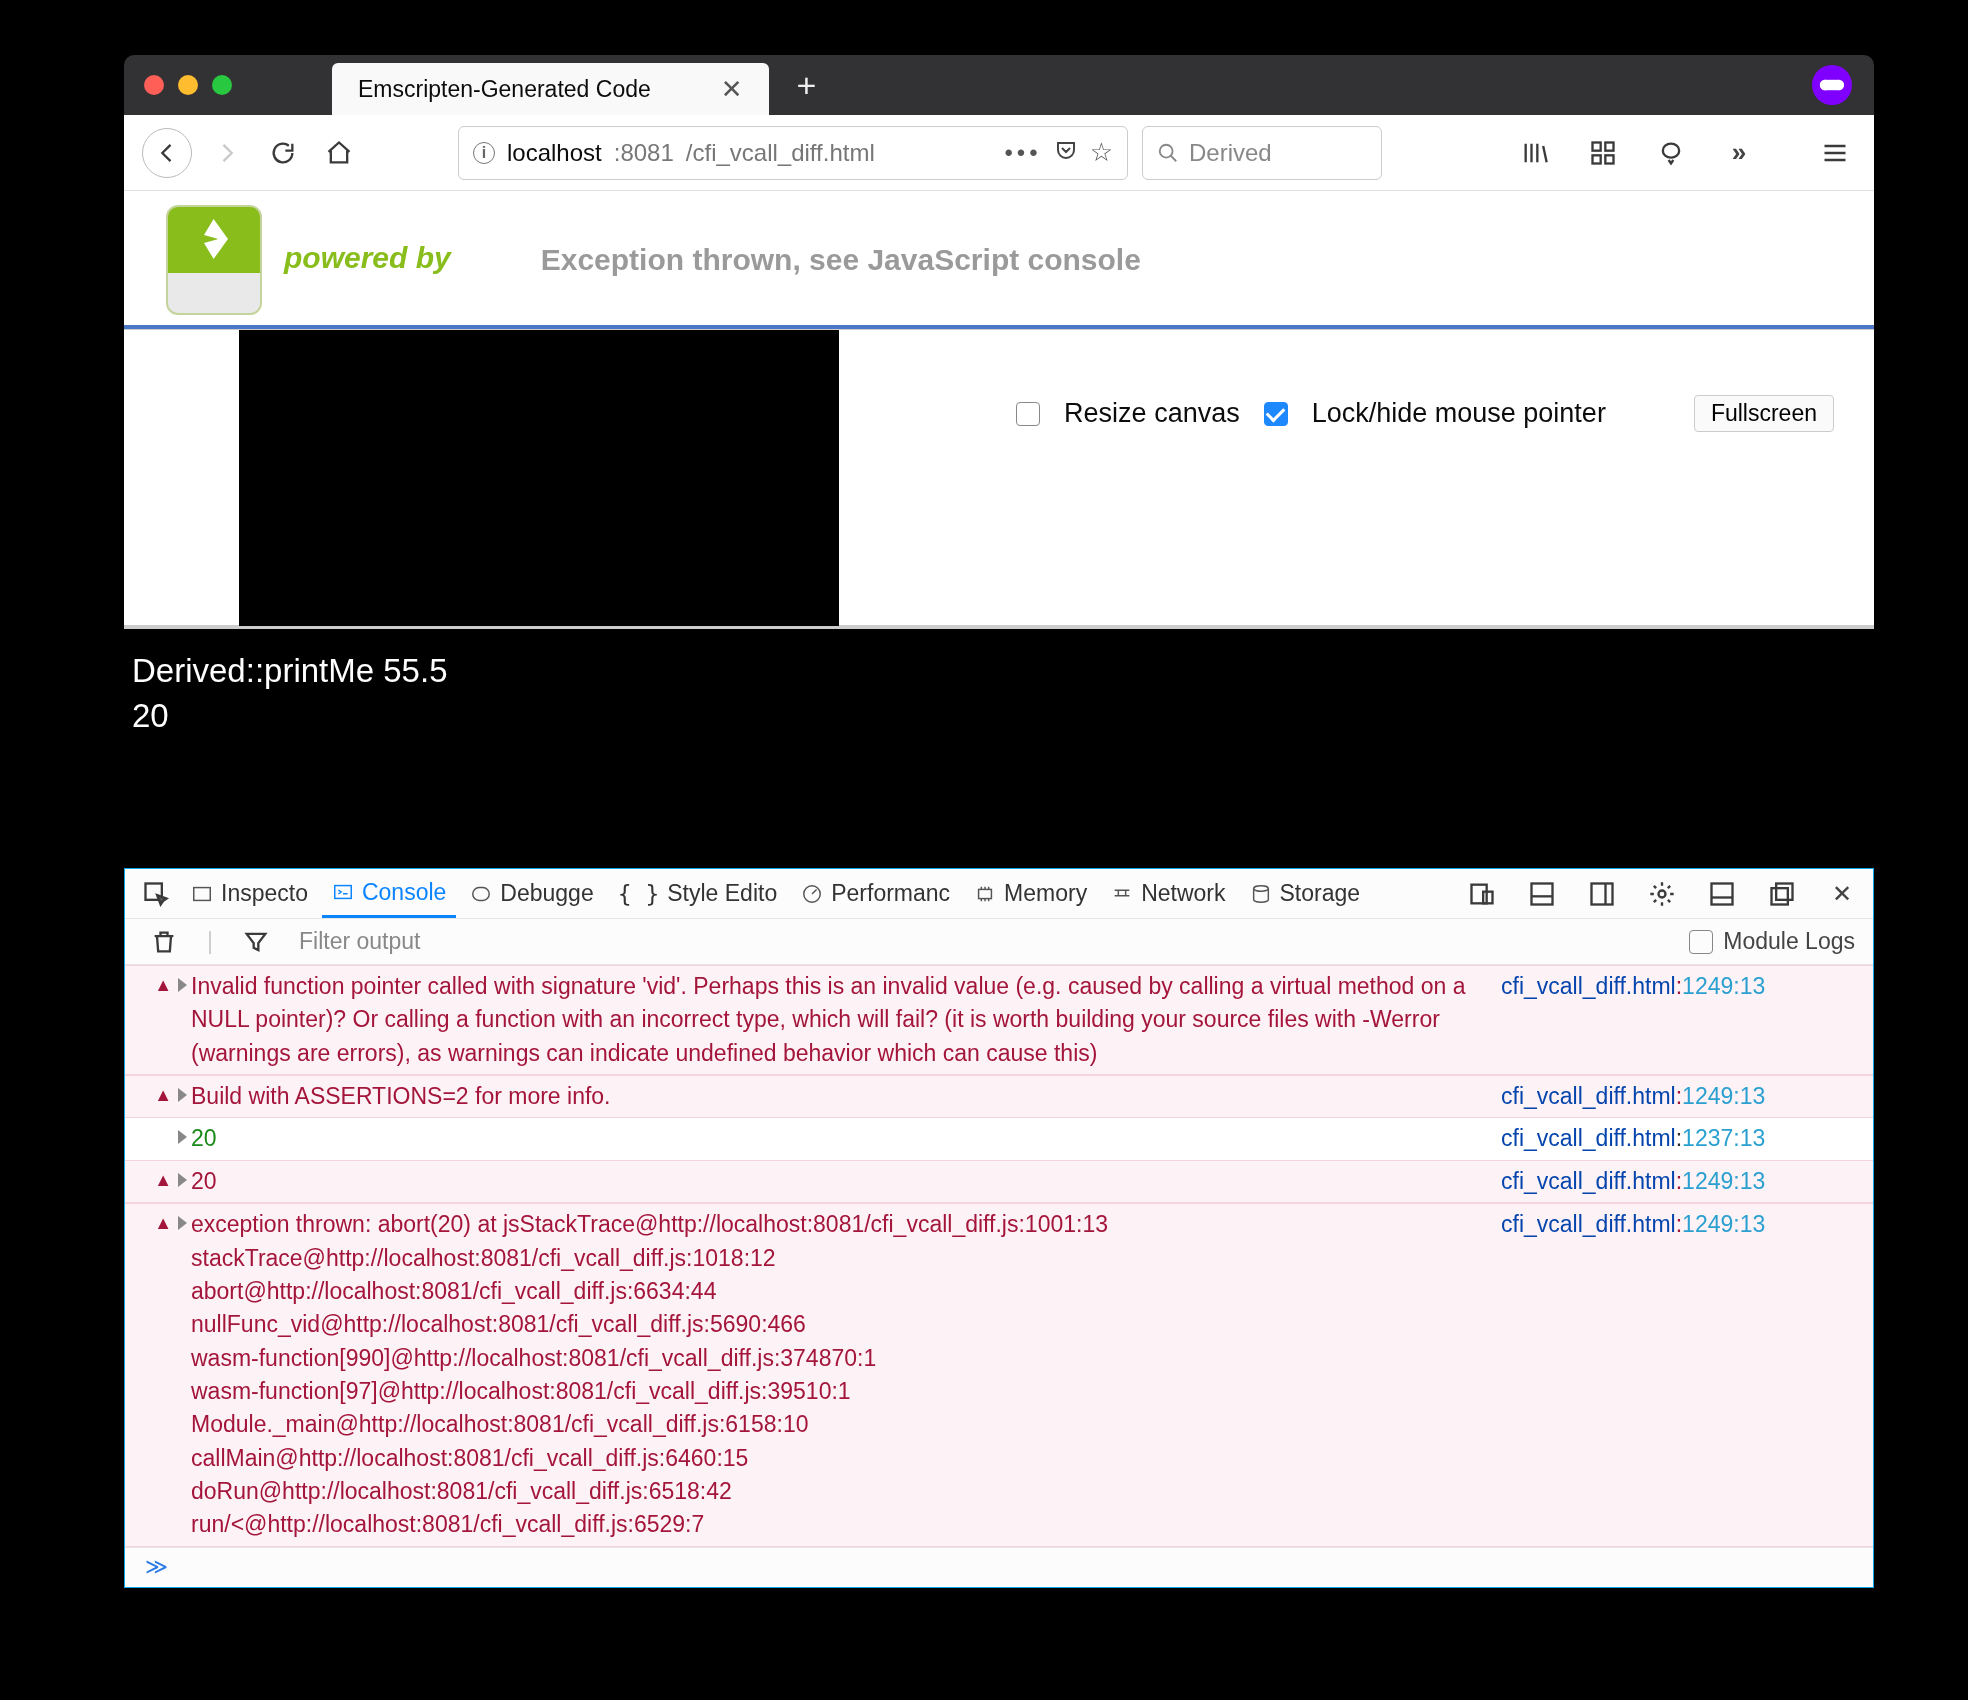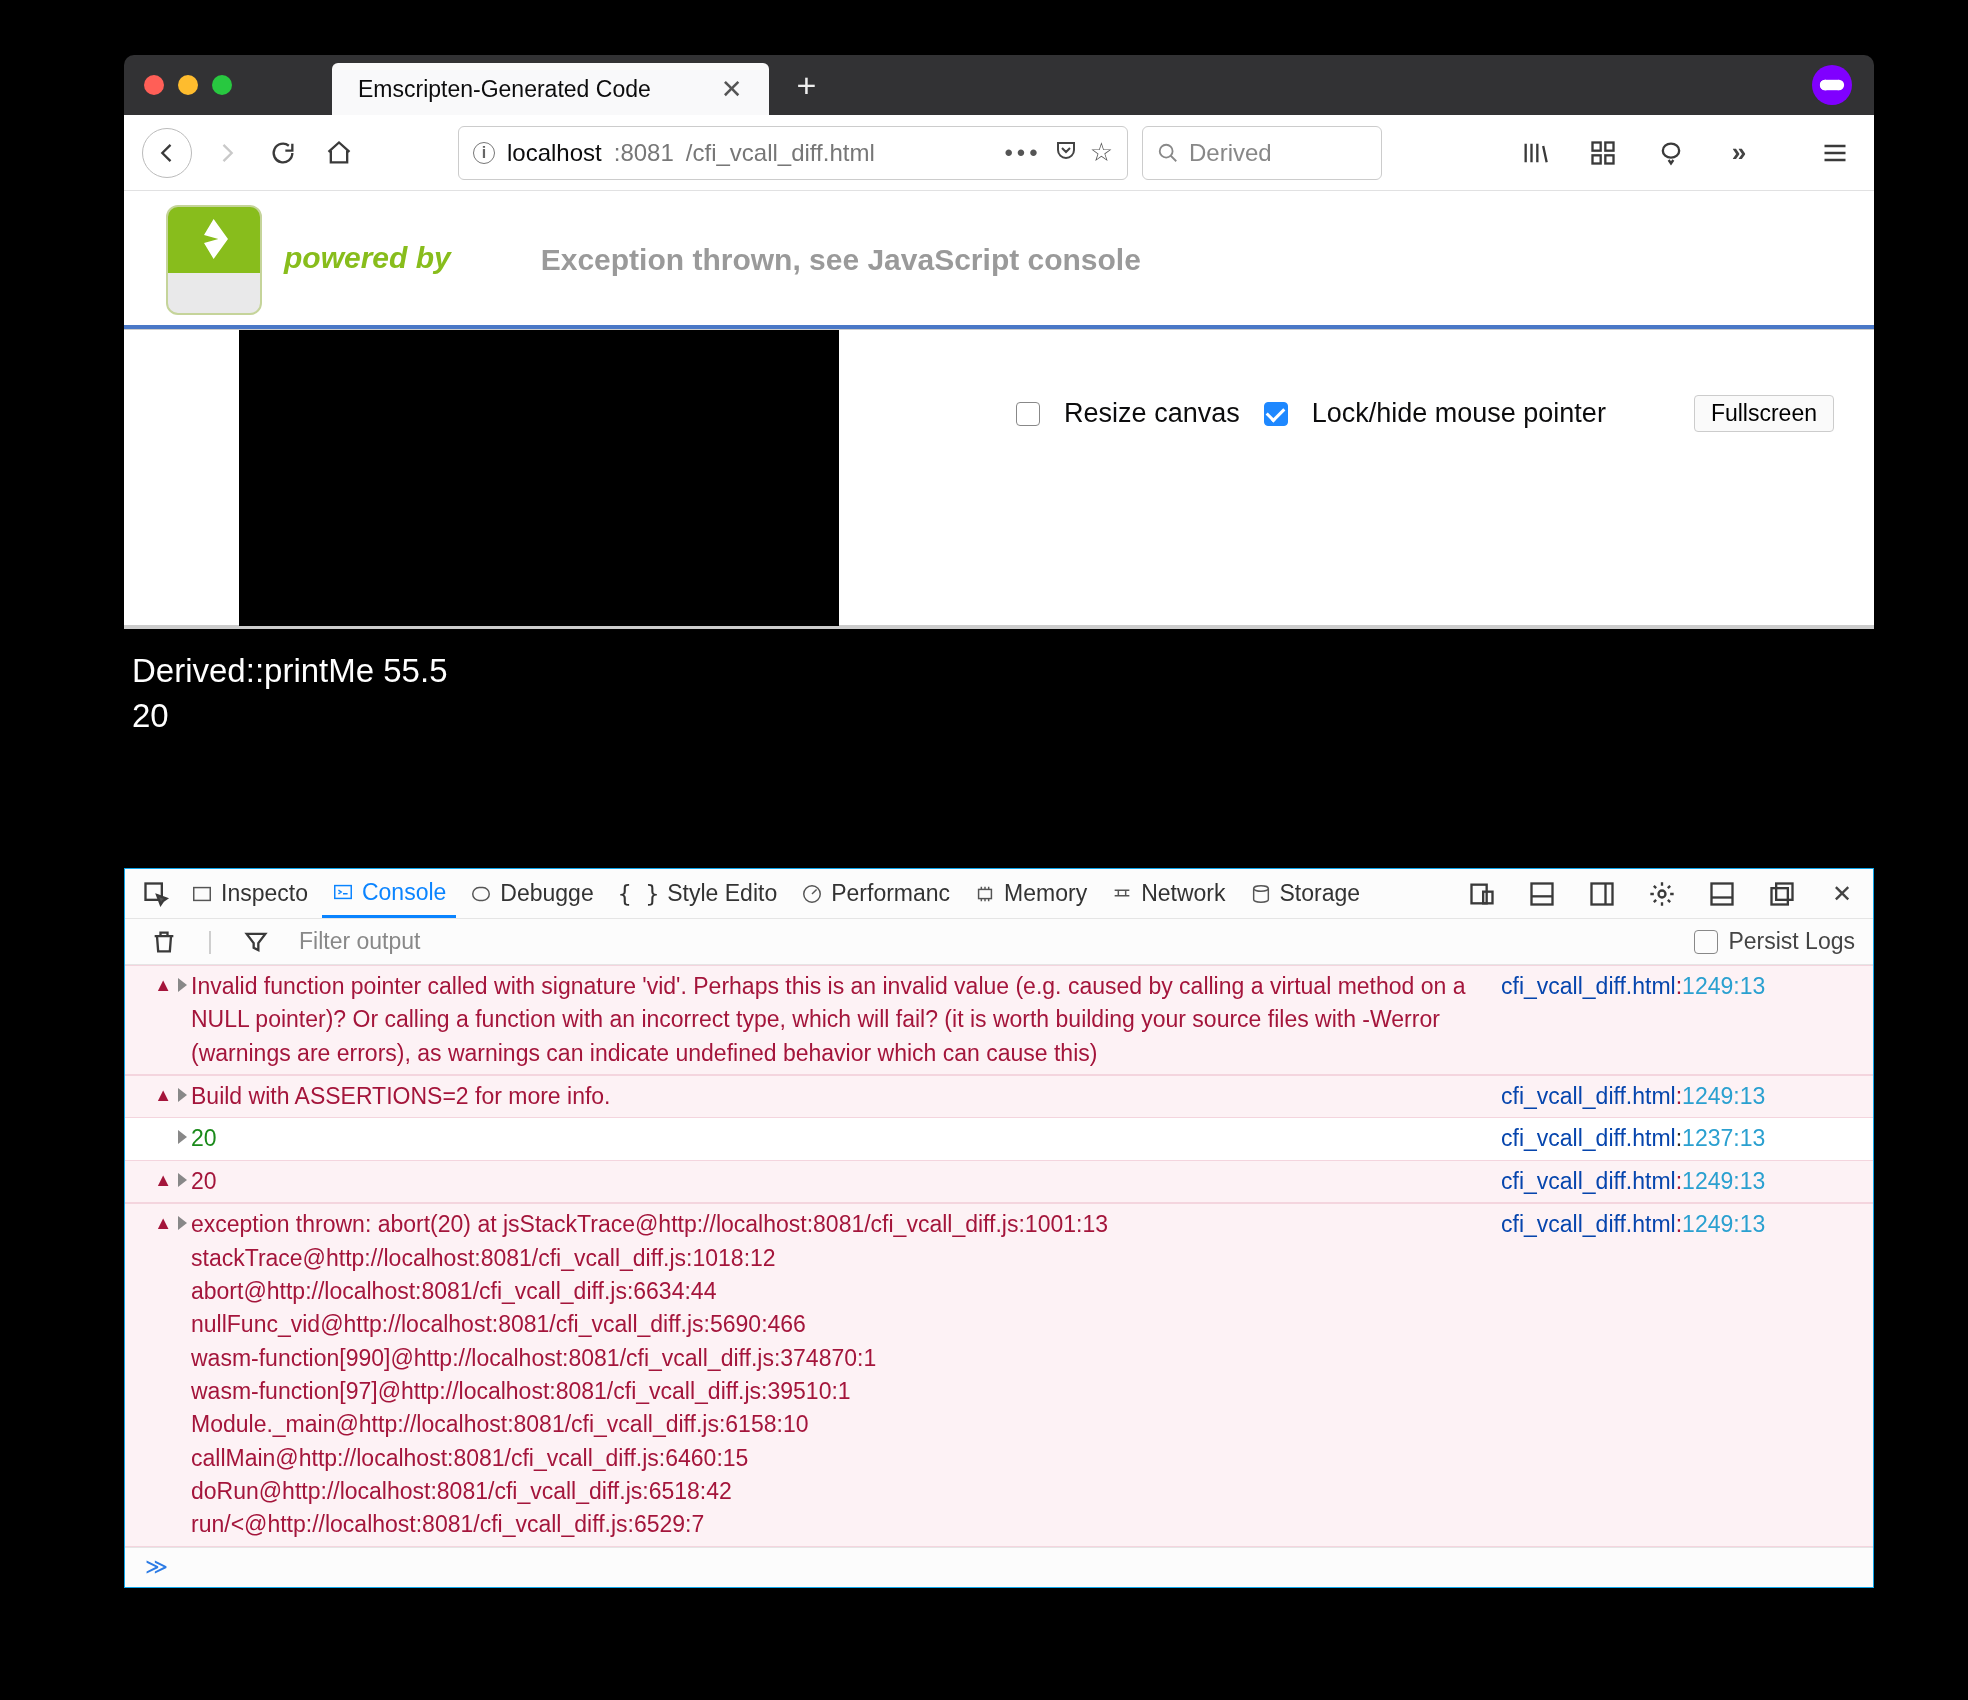--- a/index.html
+++ b/index.html
@@ -295,21 +295,21 @@
         </span>
       <span style="color:#ccc">|</span>
       <span class="ibtn">
           <svg viewBox="0 0 24 24">
             <path d="M4 5h16l-6 8v6l-4-2v-4z"></path>
           </svg>
         </span>
       <span>Filter output</span>
       <label class="persist">
         <span class="cb"></span>
-        <span>Persist Logs</span>
+        <span>Module Logs</span>
       </label>
     </div>
     <div class="console" id="console-rows">
         <div class="row err">
           <div class="gutter">
             <span class="warn-ico">▲</span>
             <span class="tri"></span>
           </div>
           <div class="msg">Invalid function pointer called with signature 'vid'. Perhaps this is an invalid value (e.g. caused by calling a virtual method on a NULL pointer)? Or calling a function with an incorrect type, which will fail? (it is worth building your source files with -Werror (warnings are errors), as warnings can indicate undefined behavior which can cause this)</div>
           <div class="loc"><span class="file" style="color:#0645ad">cfi_vcall_diff.html</span>:<span class="ln">1249:13</span></div>

